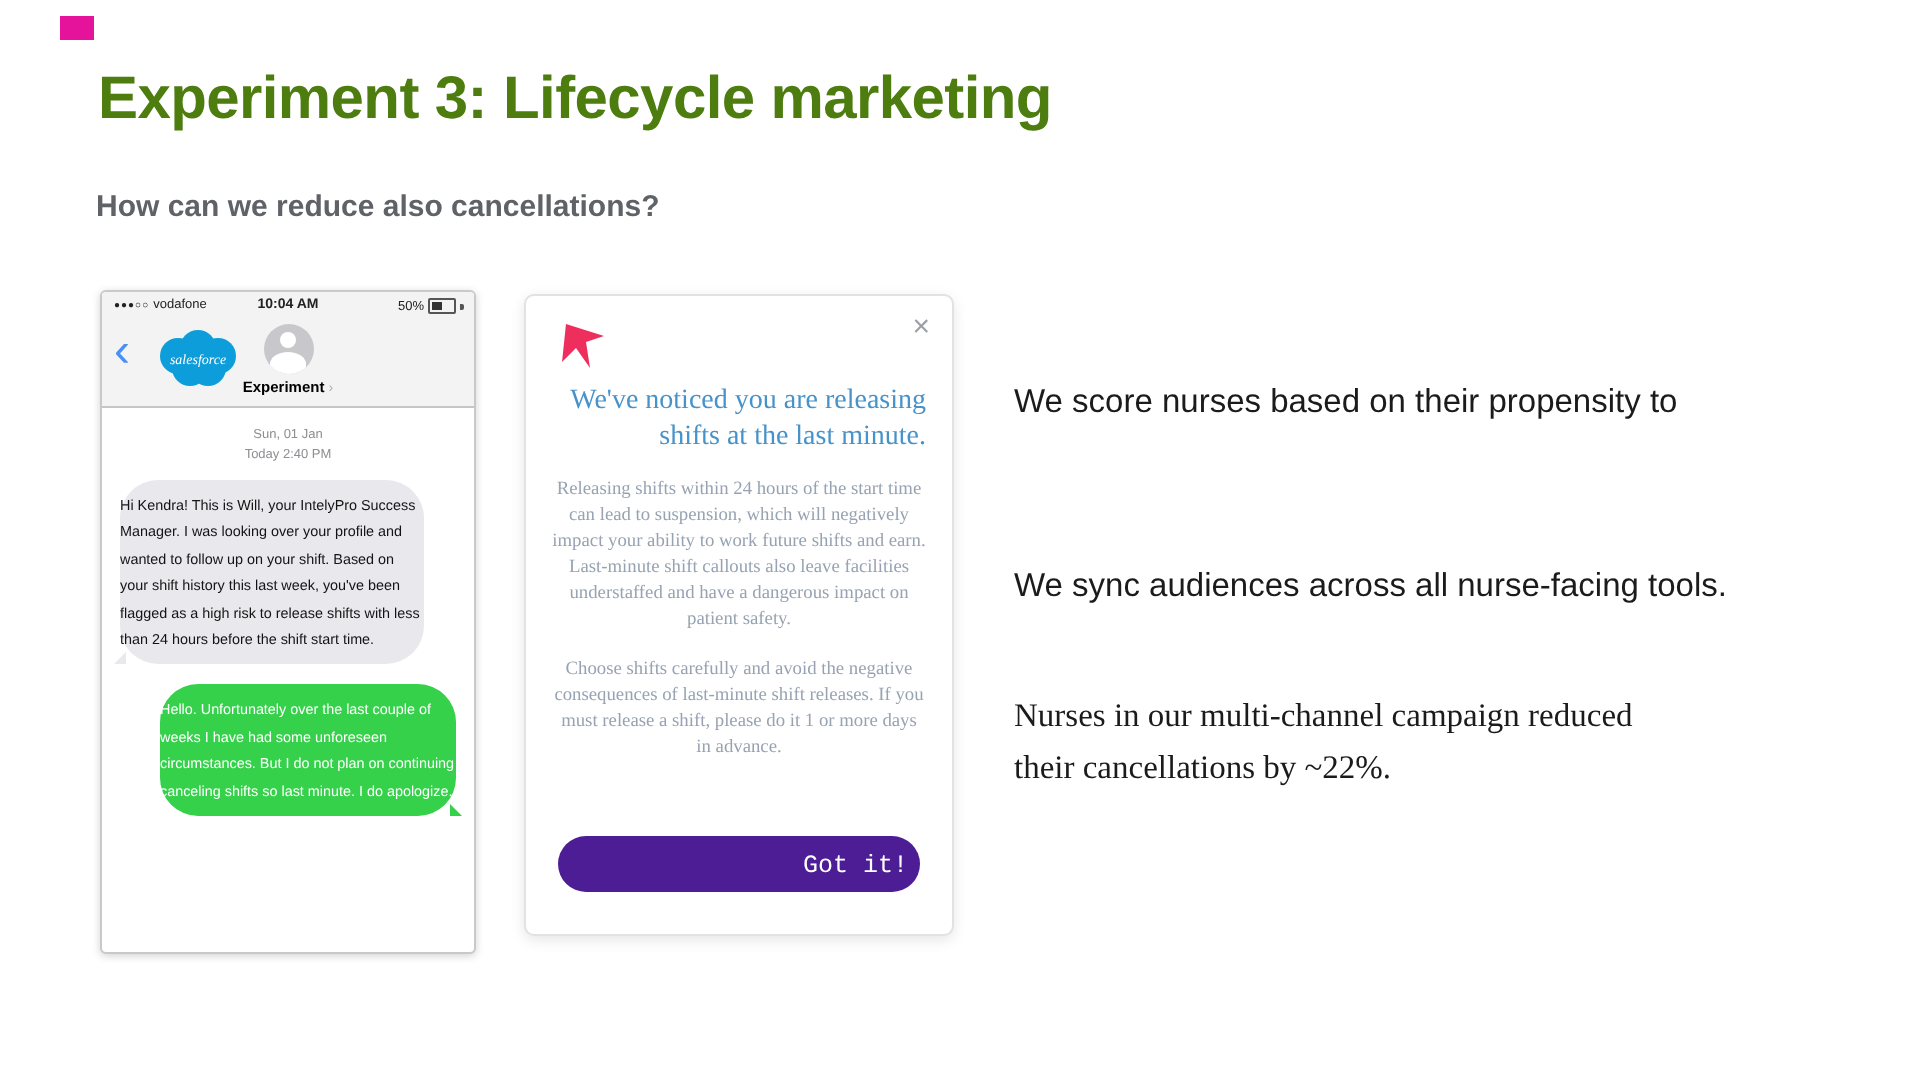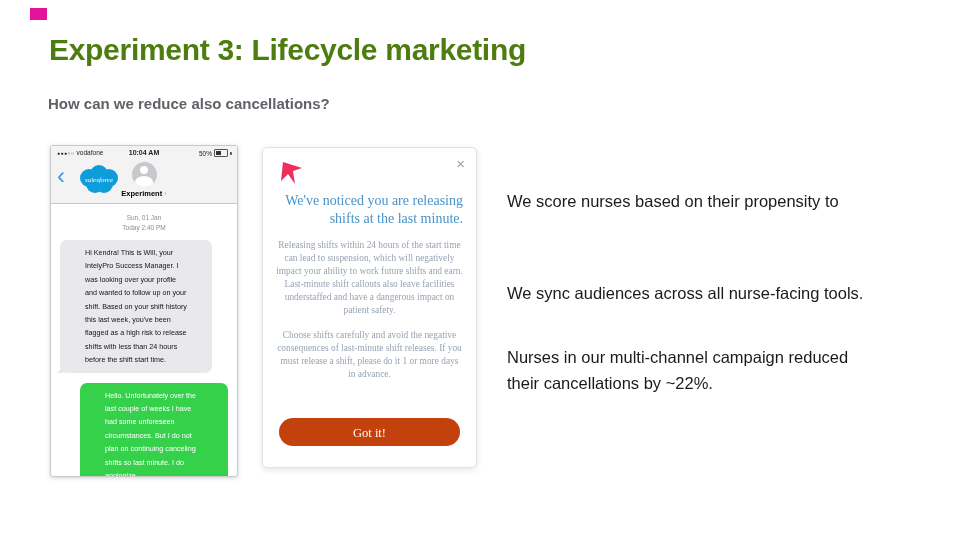--- a/index.html
+++ b/index.html
@@ -29,47 +29,47 @@
   .sf-logo{position:absolute;left:24px;top:1px;}
   .contact{position:absolute;left:0;right:0;top:1px;display:flex;flex-direction:column;align-items:center;}
   .avatar{width:25px;height:25px;border-radius:50%;background:#c7c7cc;position:relative;overflow:hidden;}
   .avatar .head{position:absolute;left:8.5px;top:4px;width:8px;height:8px;border-radius:50%;background:#fff;}
   .avatar .shoulders{position:absolute;left:3.5px;top:14px;width:18px;height:12px;border-radius:50% 50% 0 0;background:#fff;}
   .contact-name{font-size:7.5px;font-weight:bold;color:#000;margin-top:2px;}
   .contact-name .chev{color:#b0b0b5;font-weight:normal;font-size:7px;}
 
   .messages{padding:5px 9px 0;}
   .date-stamp{text-align:center;font-size:6.5px;color:#8e8e93;line-height:9.5px;margin-top:4px;}
-  .bubble{border-radius:7px;padding:6px 25px;font-size:7.2px;line-height:13.4px;
+  .bubble{border-radius:19px;padding:6px 0;font-size:7.2px;line-height:13.4px;
           width:152px;box-sizing:border-box;position:relative;}
   .bubble.agent{background:#e8e8ed;color:#141414;margin-top:8px;}
   .bubble.agent::after{content:"";position:absolute;left:-3px;bottom:0;width:0;height:0;
           border-right:6px solid #e8e8ed;border-top:6px solid transparent;}
   .bubble.user{background:#36d14b;color:#ffffff;margin-left:auto;margin-top:10px;width:148px;}
   .bubble.user::after{content:"";position:absolute;right:-3px;bottom:0;width:0;height:0;
           border-left:6px solid #36d14b;border-top:6px solid transparent;}
 
   
   .modal{position:absolute;left:262px;top:147px;width:215px;height:321px;background:#fff;
          border:1px solid #e2e2e2;border-radius:5px;box-shadow:0 2px 7px rgba(0,0,0,.10);
          box-sizing:border-box;font-family:"Liberation Serif",serif;}
   .modal-logo{position:absolute;left:15px;top:11px;}
   .modal-close{position:absolute;right:11px;top:7px;font-size:15px;color:#9aa0a6;
                font-family:"Liberation Sans",sans-serif;cursor:default;}
   .modal-heading{margin:44px 13px 0;text-align:right;font-size:14px;line-height:17.5px;color:#4793c9;}
   .modal-p{margin:12px 13px 0;text-align:center;font-size:9.4px;line-height:13px;color:#97a3b2;}
   .modal-btn{position:absolute;left:16px;right:16px;bottom:21px;height:28px;border-radius:14px;
-             background:#c2410c;color:#fff;text-align:center;line-height:28px;font-size:12.5px;
-             font-family:Liberation Serif, serif;border:none;display:block;width:auto;cursor:default;}
+             background:#4c1d95;color:#fff;text-align:right;line-height:28px;font-size:12.5px;
+             font-family:Liberation Mono, monospace;border:none;display:block;width:auto;cursor:default;}
 
   
   .bullet{position:absolute;left:507px;width:430px;font-size:16.5px;line-height:25.5px;color:#1b1b1b;}
   .bullet.b1{top:189px;}
   .bullet.b2{top:281px;}
-  .bullet.b3{top:345px;}
+  .bullet.b3{top:345px;font-family:Liberation Serif, serif;}
 </style>
 </head>
 <body>
 
 <div class="accent-mark"></div>
 <div class="slide-title">Experiment 3: Lifecycle marketing</div>
 <div class="slide-subtitle">How can we reduce also cancellations?</div>
 
 <div class="phone">
   <div class="phone-header">

